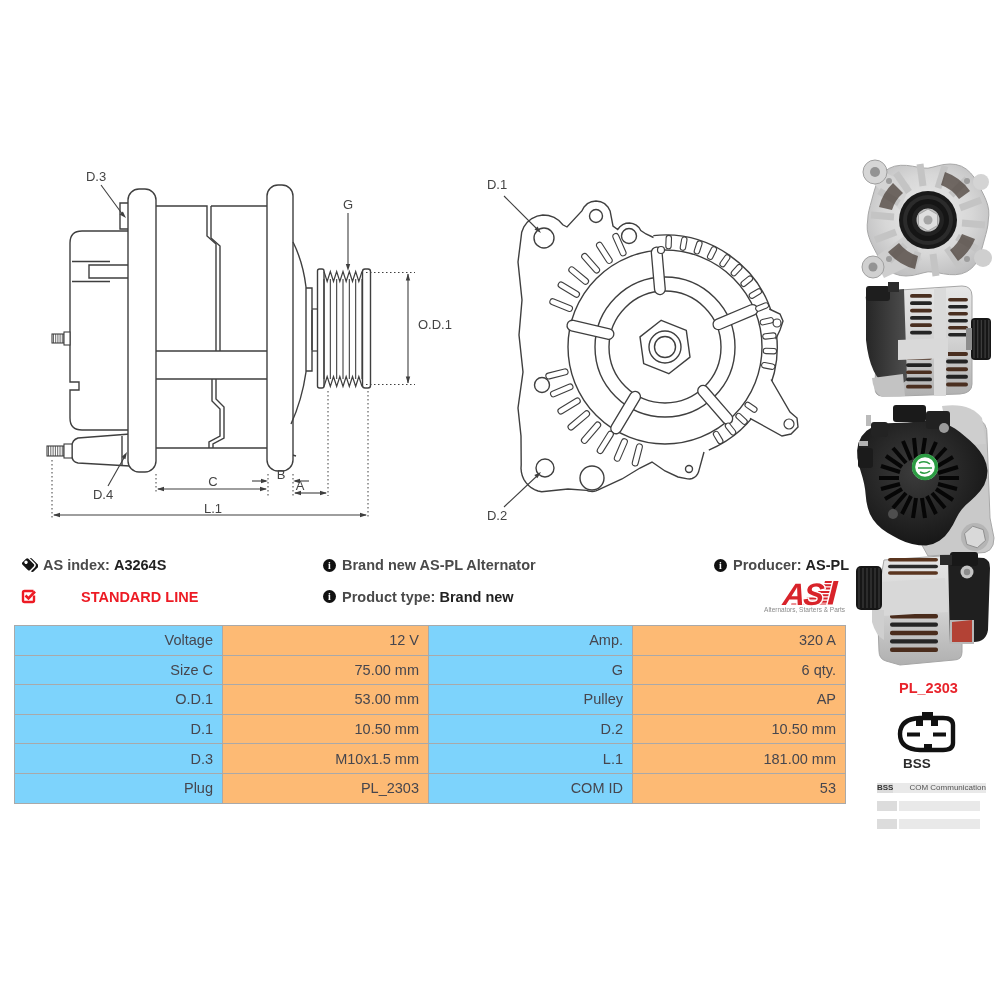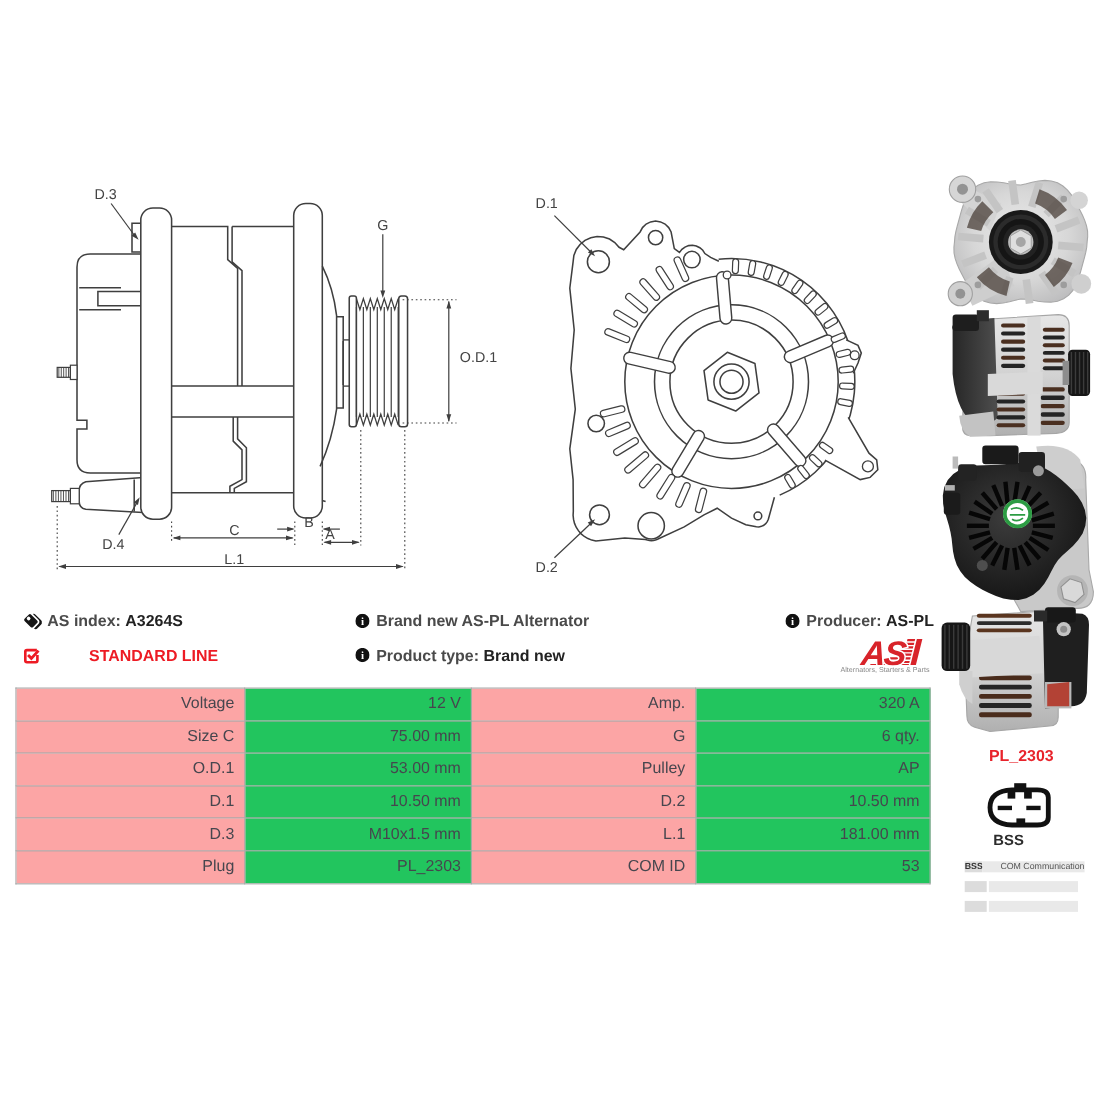--- a/index.html
+++ b/index.html
@@ -2,22 +2,22 @@
 <html><head>
 <meta charset="utf-8">
 <style>
   html,body{margin:0;padding:0;}
   body{width:1000px;height:1000px;background:#fff;font-family:"Liberation Sans",sans-serif;position:relative;overflow:hidden;}
   .abs{position:absolute;}
   .info{font-size:14.5px;color:#4a4a4a;font-weight:bold;}
   .info b{color:#222;}
   table.spec{border-collapse:collapse;table-layout:fixed;width:831px;}
   table.spec td{border:1px solid #a9a9a9;height:28.6px;font-size:14.5px;color:#46464e;text-align:right;padding:0 9px 0 0;}
-  td.lab{background:#fca5a5;}
-  td.val{background:#22c55e;}
+  td.lab{background:#7dd3fc;}
+  td.val{background:#fdba74;}
   .red{color:#ed1b24;}
 </style>
 </head>
 <body>
 
 <svg class="abs" style="left:0;top:0;" width="1000" height="1000" viewBox="0 0 1000 1000">
 <path d="M133,231 L82,231 Q70,231 70,243 L70,382 L79,382 L79,390 L70,390 L70,418 Q70,430 82,430 L133,430" fill="none" stroke="#3f3f3f" stroke-width="1.4"></path>
 <line x1="72" y1="261.5" x2="110" y2="261.5" stroke="#3f3f3f" stroke-width="1.4"></line>
 <line x1="72" y1="281.5" x2="110" y2="281.5" stroke="#3f3f3f" stroke-width="1.4"></line>
 <path d="M133,265 L89,265 L89,278 L133,278" fill="none" stroke="#3f3f3f" stroke-width="1.4"></path>

